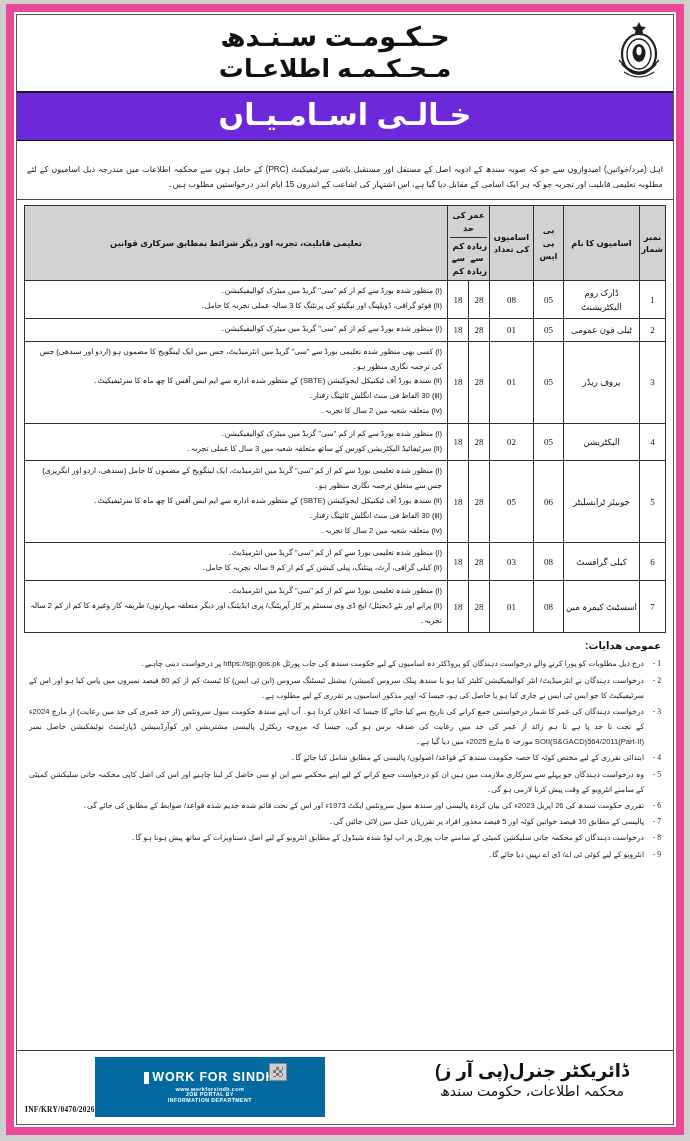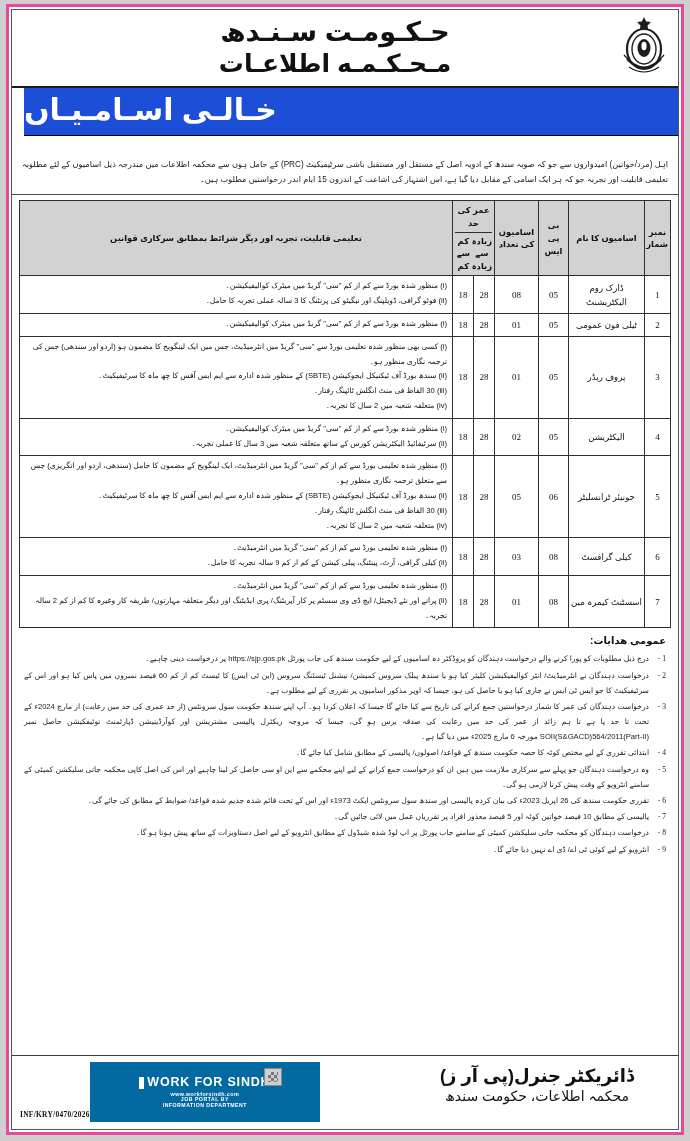--- a/index.html
+++ b/index.html
@@ -14,21 +14,21 @@
     width: 690px;
     height: 1141px;
     position: relative;
     background: #cfcfcf;
     overflow: hidden;
   }
   
   .outer-frame {
     position: absolute;
     inset: 4px 6px 6px 6px;
-    border: 3px solid #ec4899;
+    border: 8px solid #ec4899;
     background: #ffffff;
   }
   .inner-frame {
     position: absolute;
     inset: 2px;
     border: 1px solid #555;
     background: #ffffff;
     display: flex;
     flex-direction: column;
   }
@@ -67,26 +67,25 @@
     font-size: 25px;
     font-weight: bold;
     letter-spacing: 7px;
     color: #111;
     line-height: 1.15;
     white-space: nowrap;
     margin-top: 1px;
   }
   
   .banner {
-    background: #1d4ed8;
+    background: #6d28d9;
     color: #ffffff;
-    text-align: left;
+    text-align: center;
     padding: 5px 0 9px 0;
     border-bottom: 1px solid #000;
-    margin-left: 12px;
   }
   .banner-text {
     font-size: 30px;
     font-weight: bold;
     letter-spacing: 11px;
     line-height: 1.1;
   }
   
   .preamble {
     padding: 21px 10px 7px 10px;

